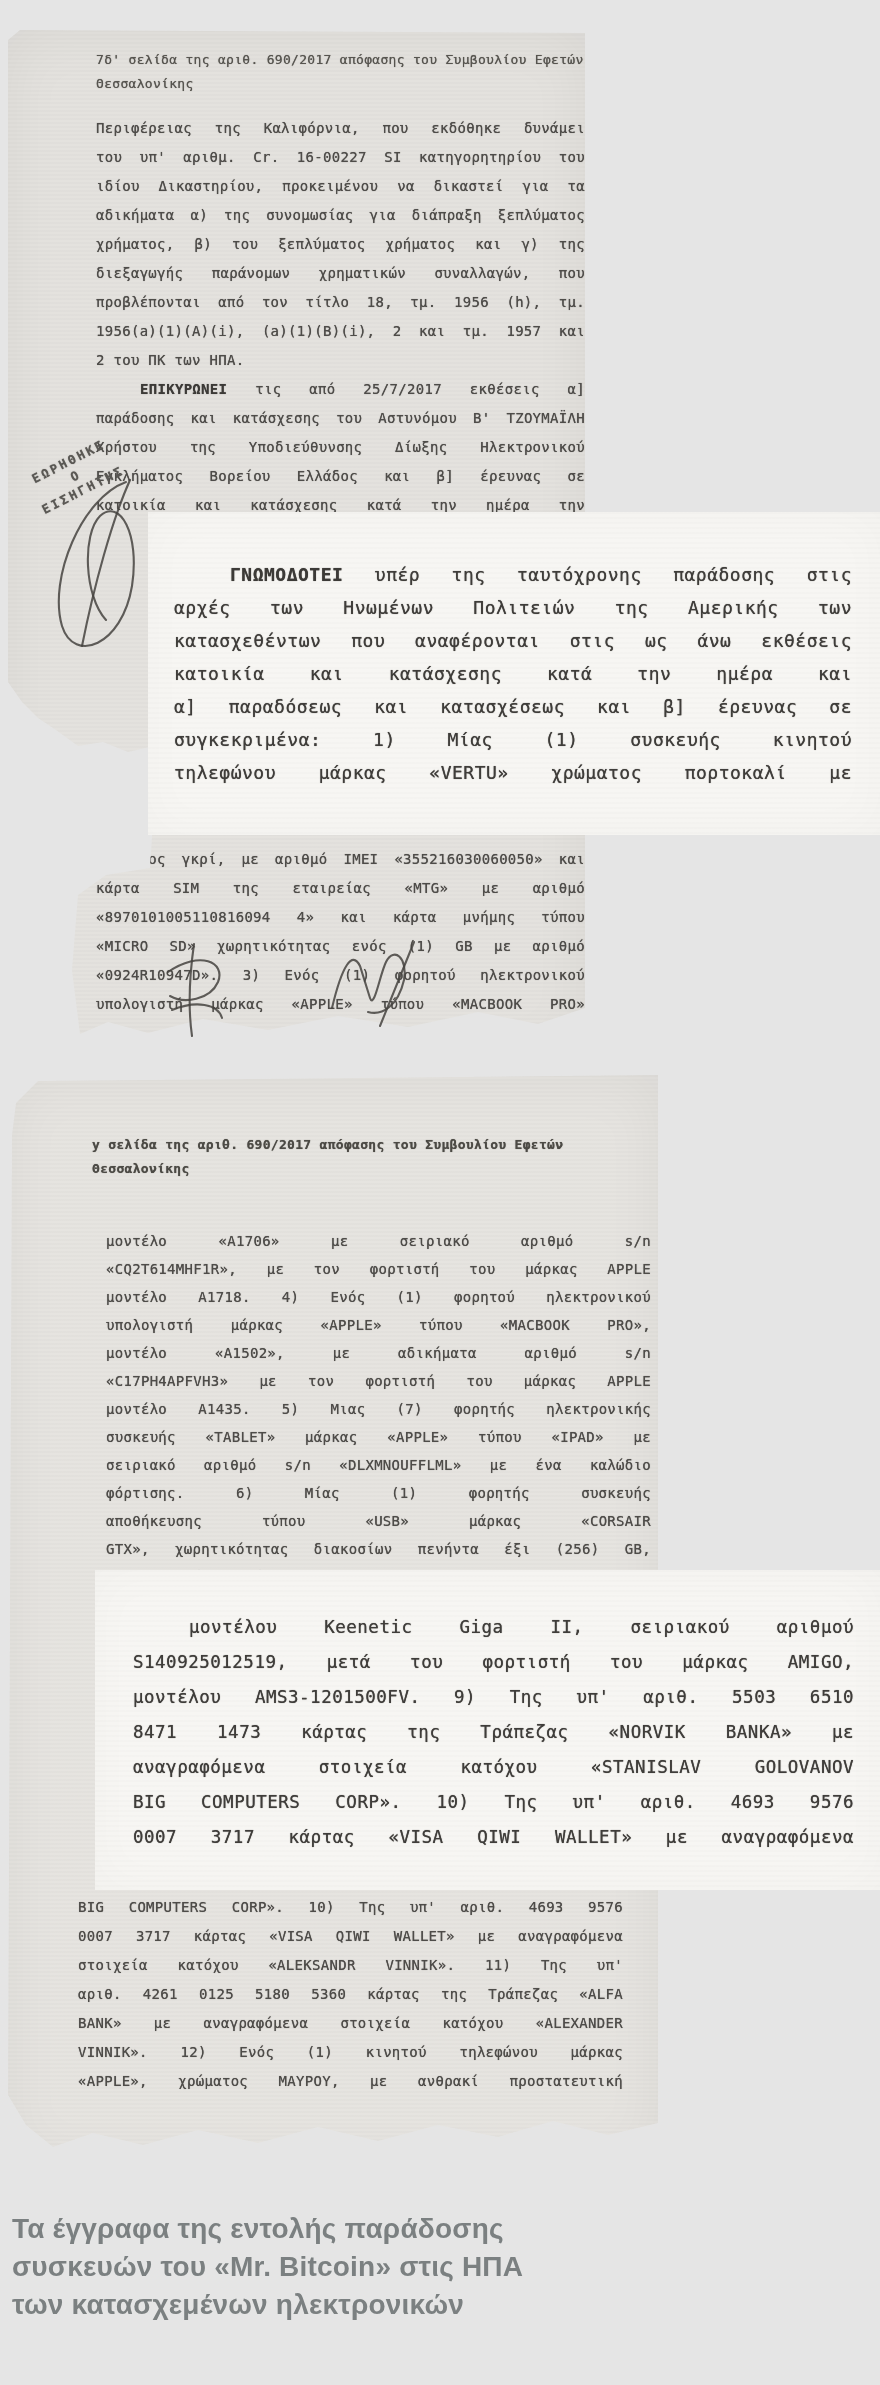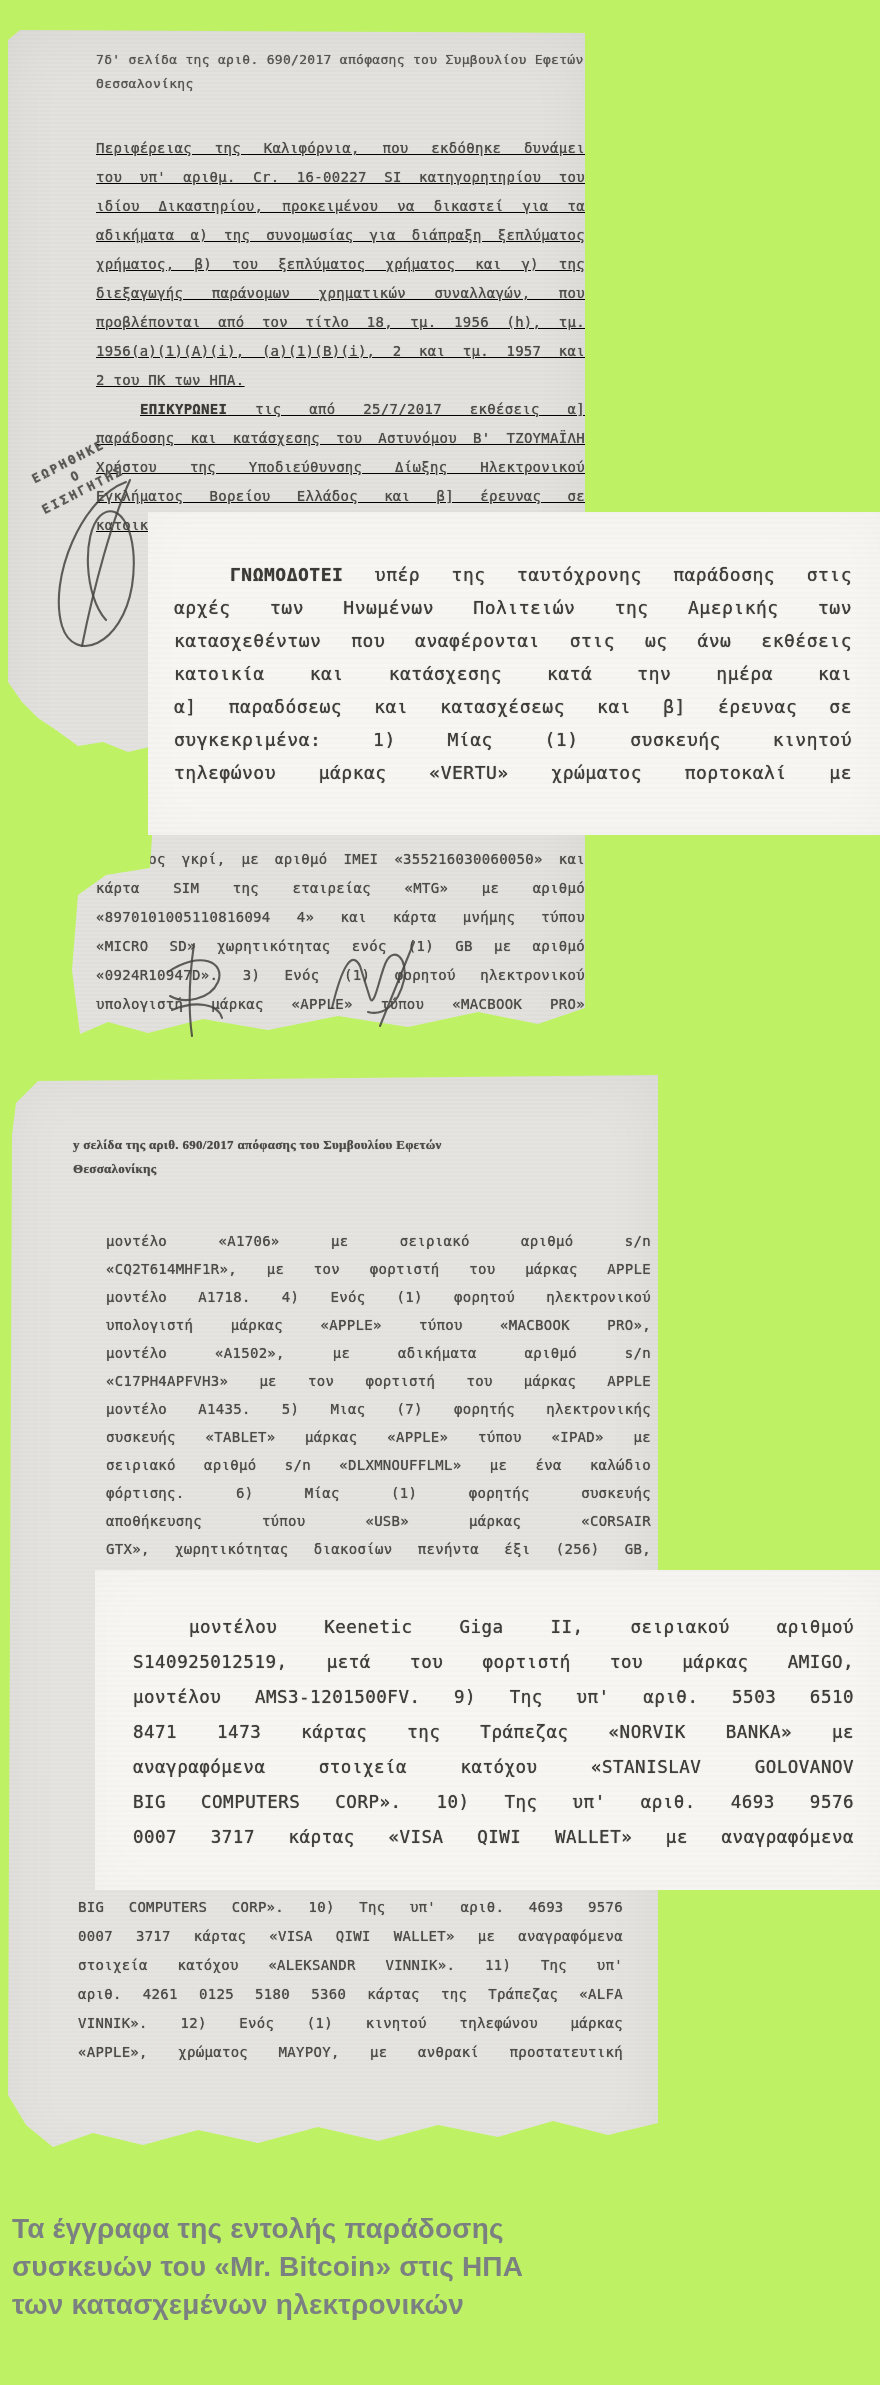--- a/index.html
+++ b/index.html
@@ -1,16 +1,16 @@
 <!DOCTYPE html>
 <html><head>
 <meta charset="utf-8">
 <style>
   html,body{margin:0;padding:0;background:#ffffff;}
-  #stage{position:relative;width:880px;height:2385px;background:#bef264;overflow:hidden;
+  #stage{position:relative;width:880px;height:2385px;background:#e5e5e5;overflow:hidden;
          font-family:"DejaVu Sans Mono","Liberation Mono",monospace;}
 
   
   .page{position:absolute;background:#e4e2de;z-index:1;
         box-shadow:inset 0 0 60px rgba(0,0,0,0.05);}
   .page .tex{position:absolute;inset:0;
         background:repeating-linear-gradient(to bottom,rgba(0,0,0,0.015) 0 2px,rgba(255,255,255,0.012) 2px 4px);}
   #page1{left:8px;top:30px;width:577px;height:1030px;
     clip-path:polygon(12px 0,577px 3px,577px 978px,530px 994px,470px 982px,400px 997px,330px 986px,
       260px 1000px,195px 989px,140px 1003px,100px 992px,72px 1004px,64px 940px,70px 865px,98px 845px,
@@ -68,21 +68,21 @@
 <div id="stage">
 
   <div id="page1" class="page">
     <div class="tex"></div>
 
     <div class="tblock" style="left:88px;top:18px;width:489px;">
       <div class="hdr-line">7δ' σελίδα της αριθ. 690/2017 απόφασης του Συμβουλίου Εφετών</div>
       <div class="hdr-line">Θεσσαλονίκης</div>
     </div>
 
-    <div class="tblock" style="left:88px;top:104px;width:489px;text-decoration:underline;">
+    <div class="tblock" style="left:88px;top:84px;width:489px;">
       <div class="doc-line">Περιφέρειας της Καλιφόρνια, που εκδόθηκε δυνάμει</div>
       <div class="doc-line">του υπ' αριθμ. Cr. 16-00227 SI κατηγορητηρίου του</div>
       <div class="doc-line">ιδίου Δικαστηρίου, προκειμένου να δικαστεί για τα</div>
       <div class="doc-line">αδικήματα α) της συνομωσίας για διάπραξη ξεπλύματος</div>
       <div class="doc-line">χρήματος, β) του ξεπλύματος χρήματος και γ) της</div>
       <div class="doc-line">διεξαγωγής παράνομων χρηματικών συναλλαγών, που</div>
       <div class="doc-line">προβλέπονται από τον τίτλο 18, τμ. 1956 (h), τμ.</div>
       <div class="doc-line">1956(a)(1)(A)(i), (a)(1)(B)(i), 2 και τμ. 1957 και</div>
       <div class="doc-line nj">2 του ΠΚ των ΗΠΑ.</div>
       <div class="doc-line ind"><span class="lead">ΕΠΙΚΥΡΩΝΕΙ</span><span> τις από 25/7/2017 εκθέσεις α]</span></div>
@@ -137,21 +137,21 @@
   <div class="sig" style="left:322px;top:930px;">
     <svg width="110" height="108" viewBox="0 0 110 108">
       <path d="M10 78 C20 36 30 20 38 36 L48 68 C52 80 58 44 64 32 C72 16 86 28 82 50 C76 76 60 86 46 82"></path>
       <path d="M92 12 L58 96"></path>
     </svg>
   </div>
 
   <div id="page2" class="page">
     <div class="tex"></div>
 
-    <div class="tblock" style="left:65px;top:58px;width:548px;font-family:Liberation Serif, serif;">
+    <div class="tblock" style="left:84px;top:58px;width:548px;">
       <div class="hdr-line b2">y σελίδα της αριθ. 690/2017 απόφασης του Συμβουλίου Εφετών</div>
       <div class="hdr-line b2">Θεσσαλονίκης</div>
     </div>
 
     <div class="tblock" style="left:70px;top:152px;width:545px;margin-left:28px;">
       <div class="doc-line" style="height:28px;line-height:28px;">μοντέλο «A1706» με σειριακό αριθμό s/n</div>
       <div class="doc-line" style="height:28px;line-height:28px;">«CQ2T614MHF1R», με τον φορτιστή του μάρκας APPLE</div>
       <div class="doc-line" style="height:28px;line-height:28px;">μοντέλο A1718. 4) Ενός (1) φορητού ηλεκτρονικού</div>
       <div class="doc-line" style="height:28px;line-height:28px;">υπολογιστή μάρκας «APPLE» τύπου «MACBOOK PRO»,</div>
       <div class="doc-line" style="height:28px;line-height:28px;">μοντέλο «A1502», με αδικήματα αριθμό s/n</div>
@@ -163,20 +163,21 @@
       <div class="doc-line" style="height:28px;line-height:28px;">αποθήκευσης τύπου «USB» μάρκας «CORSAIR</div>
       <div class="doc-line" style="height:28px;line-height:28px;">GTX», χωρητικότητας διακοσίων πενήντα έξι (256) GB,</div>
       <div class="doc-line nj" style="height:28px;line-height:28px;">με σειριακό αριθμό «17018082». 7)</div>
     </div>
 
     <div class="tblock" style="left:70px;top:818px;width:545px;">
       <div class="doc-line">BIG COMPUTERS CORP». 10) Της υπ' αριθ. 4693 9576</div>
       <div class="doc-line">0007 3717 κάρτας «VISA QIWI WALLET» με αναγραφόμενα</div>
       <div class="doc-line">στοιχεία κατόχου «ALEKSANDR VINNIK». 11) Της υπ'</div>
       <div class="doc-line">αριθ. 4261 0125 5180 5360 κάρτας της Τράπεζας «ALFA</div>
+      <div class="doc-line">BANK» με αναγραφόμενα στοιχεία κατόχου «ALEXANDER</div>
       <div class="doc-line">VINNIK». 12) Ενός (1) κινητού τηλεφώνου μάρκας</div>
       <div class="doc-line">«APPLE», χρώματος ΜΑΥΡΟΥ, με ανθρακί προστατευτική</div>
     </div>
   </div>
 
   <div id="box2" class="xbox">
     <div class="tex"></div>
     <div class="xtext">
       <div class="xline ind">μοντέλου Keenetic Giga II, σειριακού αριθμού</div>
       <div class="xline">S140925012519, μετά του φορτιστή του μάρκας AMIGO,</div>

